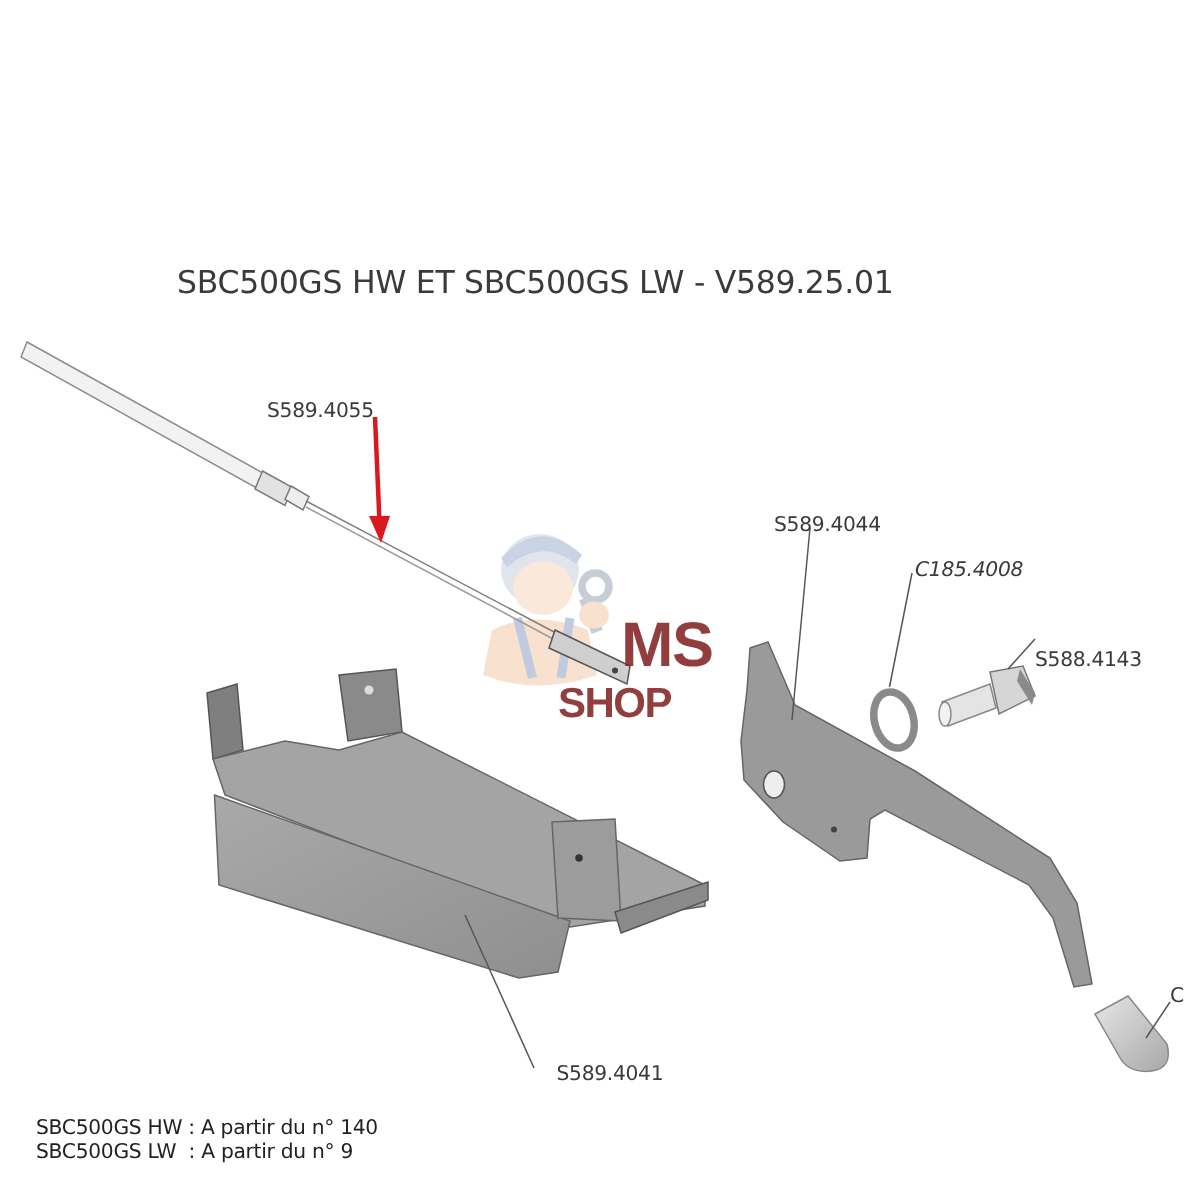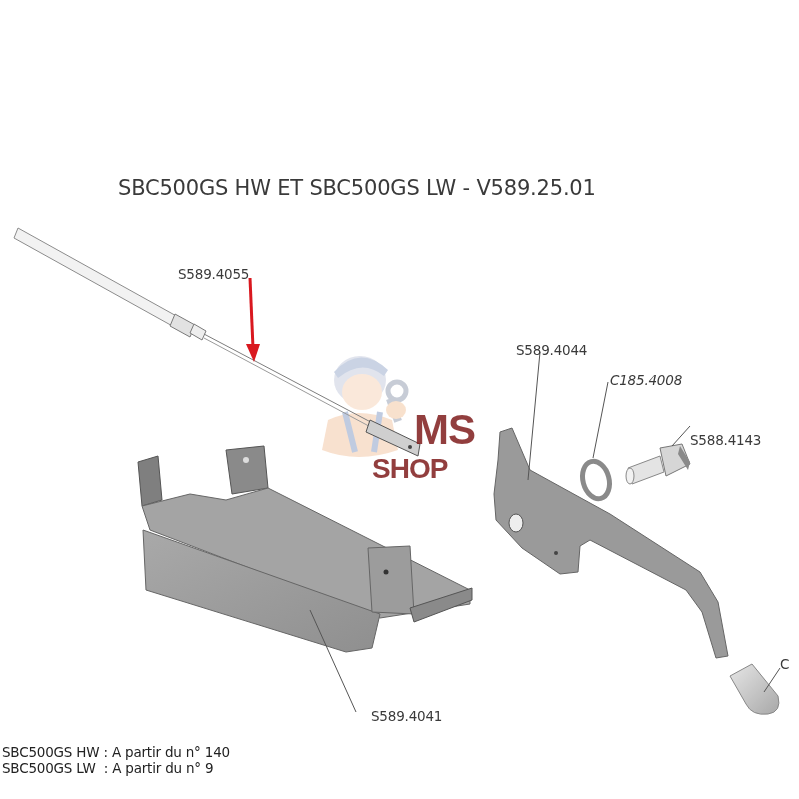--- a/index.html
+++ b/index.html
@@ -1,21 +1,21 @@
 <!DOCTYPE html>
 <html><head>
 <meta charset="utf-8">
 <style>
   html, body { margin:0; padding:0; background:#ffffff; }
   body { width:799px; height:799px; position:relative; overflow:hidden;
          font-family:"DejaVu Sans", sans-serif; color:#333; }
   .title { position:absolute; left:118px; top:176px; font-size:21px; color:#3a3a3a;
            letter-spacing:-0.2px; white-space:nowrap; }
   .label { position:absolute; font-size:13.5px; color:#3a3a3a; white-space:nowrap; letter-spacing:-0.2px; }
-  .note { position:absolute; left:2px; font-size:13.5px; color:#222; white-space:pre; letter-spacing:-0.2px; }
+  .note { position:absolute; left:24px; font-size:13.5px; color:#222; white-space:pre; letter-spacing:-0.2px; }
   svg.art { position:absolute; left:0; top:0; }
   .wm-text { position:absolute; font-family:"Liberation Sans", sans-serif; font-weight:bold;
              color:#7f1d1d; opacity:0.85; line-height:1; letter-spacing:-1px;margin-top:47px; }
 </style>
 </head>
 <body>
 
 <svg class="art" width="799" height="799" viewBox="0 0 799 799">
   <defs>
     <linearGradient id="gMetal" x1="0" y1="0" x2="1" y2="1">

